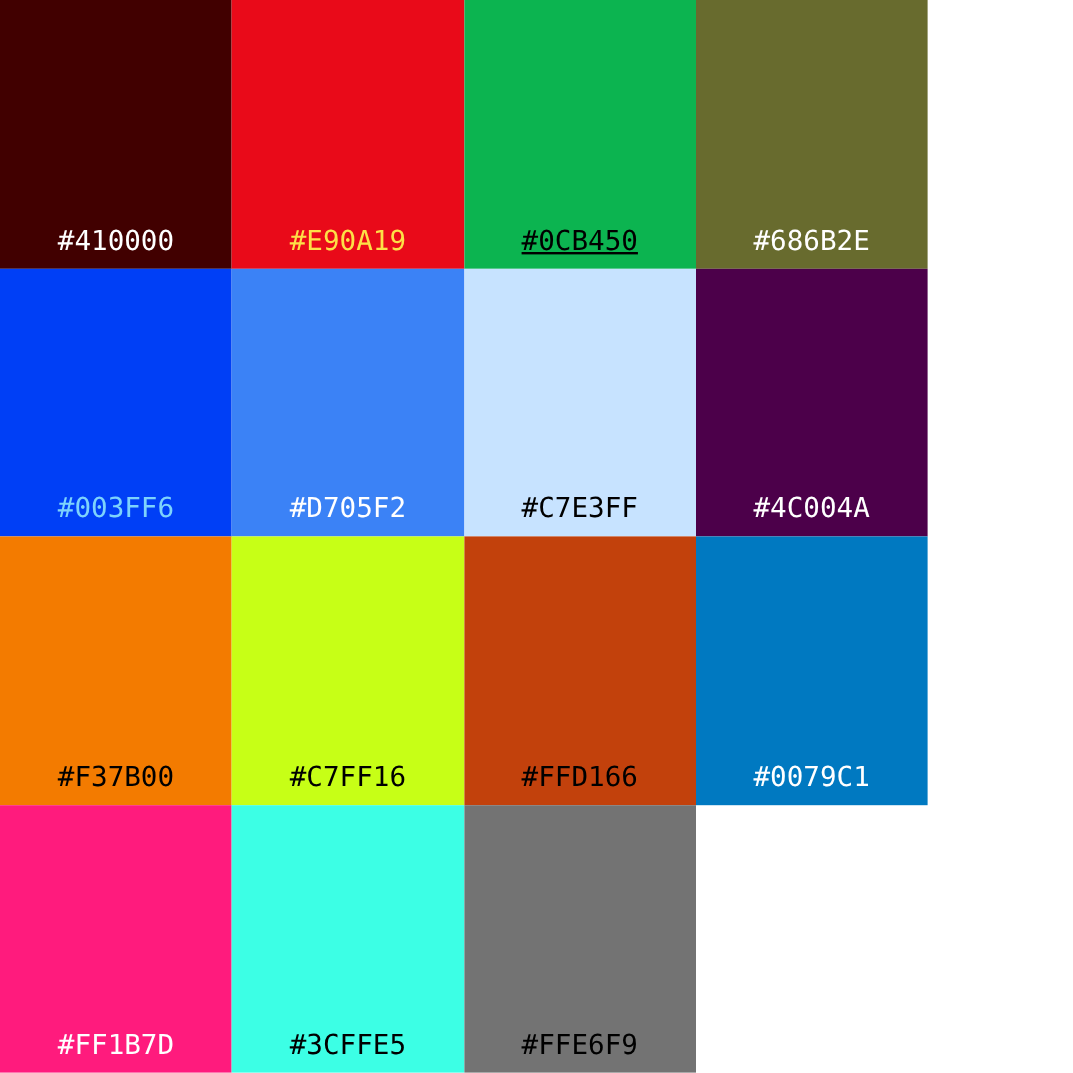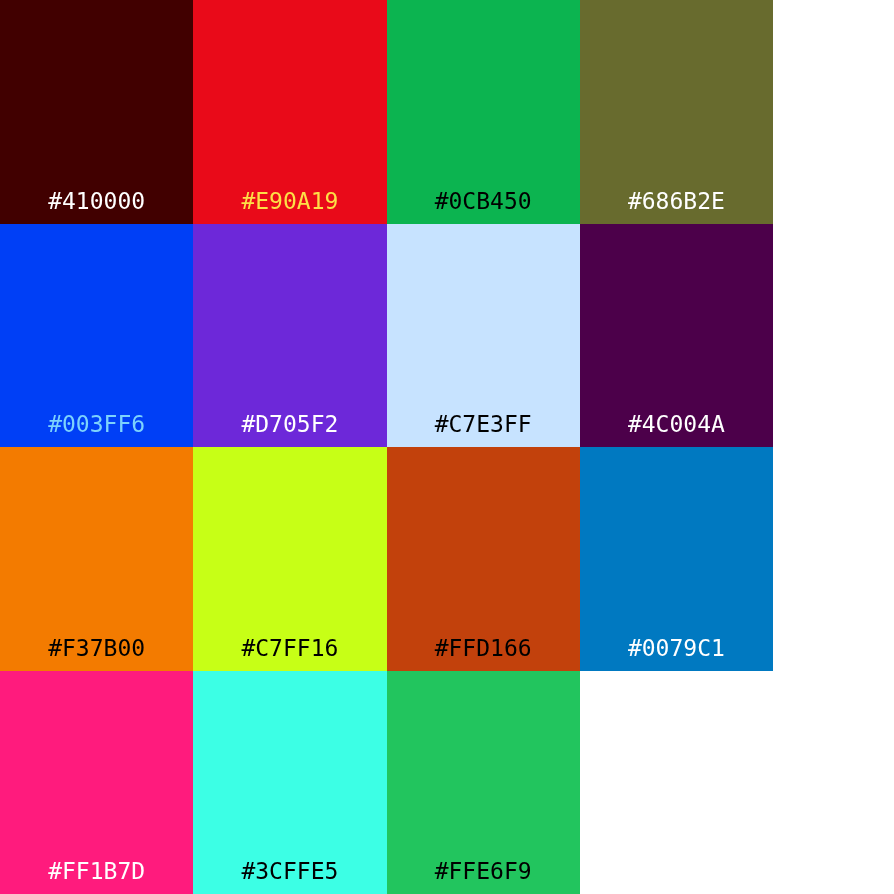--- a/index.html
+++ b/index.html
@@ -51,29 +51,29 @@
 <body>
 
 <div id="palette-grid" style="grid-template-columns: repeat(4, 1fr); grid-template-rows: repeat(4, 1fr);">
     <div class="swatch" style="background-color: rgb(65, 0, 0);">
       <span class="swatch-label label-light" style="color: rgb(255, 255, 255);">#410000</span>
     </div>
     <div class="swatch" style="background-color: rgb(233, 10, 25);">
       <span class="swatch-label label-light" style="color: #fde047;">#E90A19</span>
     </div>
     <div class="swatch" style="background-color: rgb(12, 180, 80);">
-      <span class="swatch-label label-dark" style="color: rgb(0, 0, 0);">#0CB450</span>
+      <span class="swatch-label label-dark" style="color: rgb(0, 0, 0); text-decoration: underline;">#0CB450</span>
     </div>
     <div class="swatch" style="background-color: rgb(104, 107, 46);">
       <span class="swatch-label label-light" style="color: rgb(255, 255, 255);">#686B2E</span>
     </div>
     <div class="swatch" style="background-color: rgb(0, 63, 246);">
       <span class="swatch-label label-light" style="color: #7dd3fc;">#003FF6</span>
     </div>
-    <div class="swatch" style="background-color: #6d28d9; text-align: center;">
+    <div class="swatch" style="background-color: #3b82f6; text-align: center;">
       <span class="swatch-label label-light" style="color: rgb(255, 255, 255);">#D705F2</span>
     </div>
     <div class="swatch" style="background-color: rgb(199, 227, 255);">
       <span class="swatch-label label-dark" style="color: rgb(0, 0, 0);">#C7E3FF</span>
     </div>
     <div class="swatch" style="background-color: rgb(76, 0, 74);">
       <span class="swatch-label label-light" style="color: rgb(255, 255, 255);">#4C004A</span>
     </div>
     <div class="swatch" style="background-color: rgb(243, 123, 0);">
       <span class="swatch-label label-dark" style="color: rgb(0, 0, 0);">#F37B00</span>
@@ -86,16 +86,16 @@
     </div>
     <div class="swatch" style="background-color: rgb(0, 121, 193);">
       <span class="swatch-label label-light" style="color: rgb(255, 255, 255);">#0079C1</span>
     </div>
     <div class="swatch" style="background-color: rgb(255, 27, 125);">
       <span class="swatch-label label-light" style="color: rgb(255, 255, 255);">#FF1B7D</span>
     </div>
     <div class="swatch" style="background-color: rgb(60, 255, 229);">
       <span class="swatch-label label-dark" style="color: rgb(0, 0, 0);">#3CFFE5</span>
     </div>
-    <div class="swatch" style="background-color: #22c55e;">
+    <div class="swatch" style="background-color: #737373;">
       <span class="swatch-label label-dark" style="color: rgb(0, 0, 0);">#FFE6F9</span>
     </div>
   </div>
 
 </body></html>

